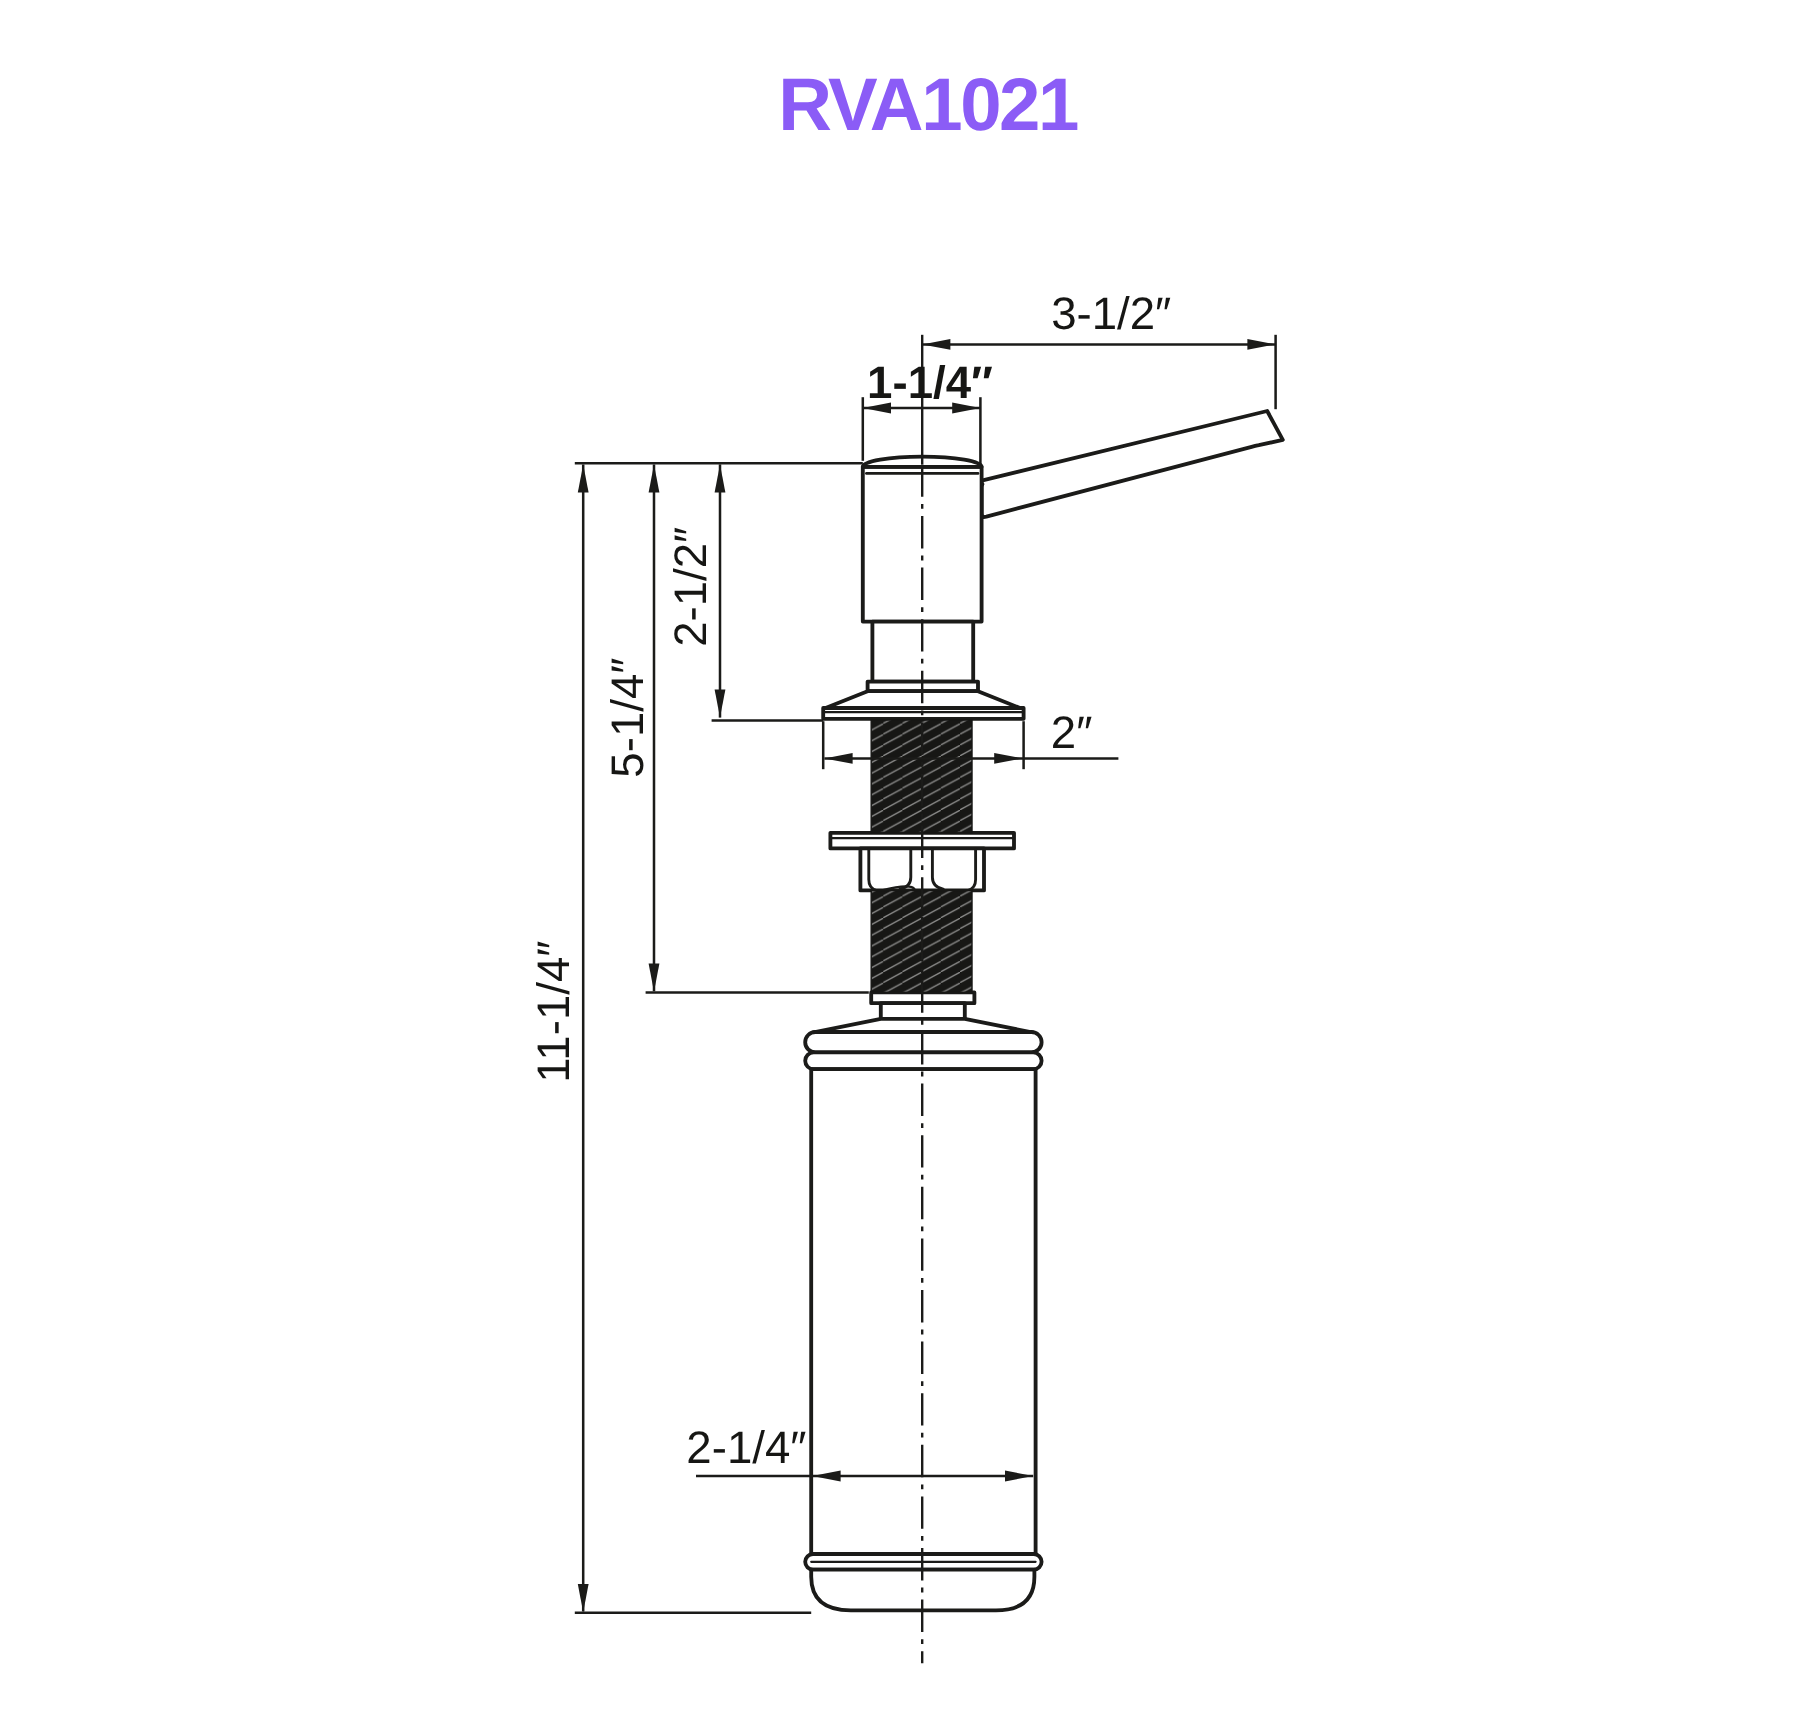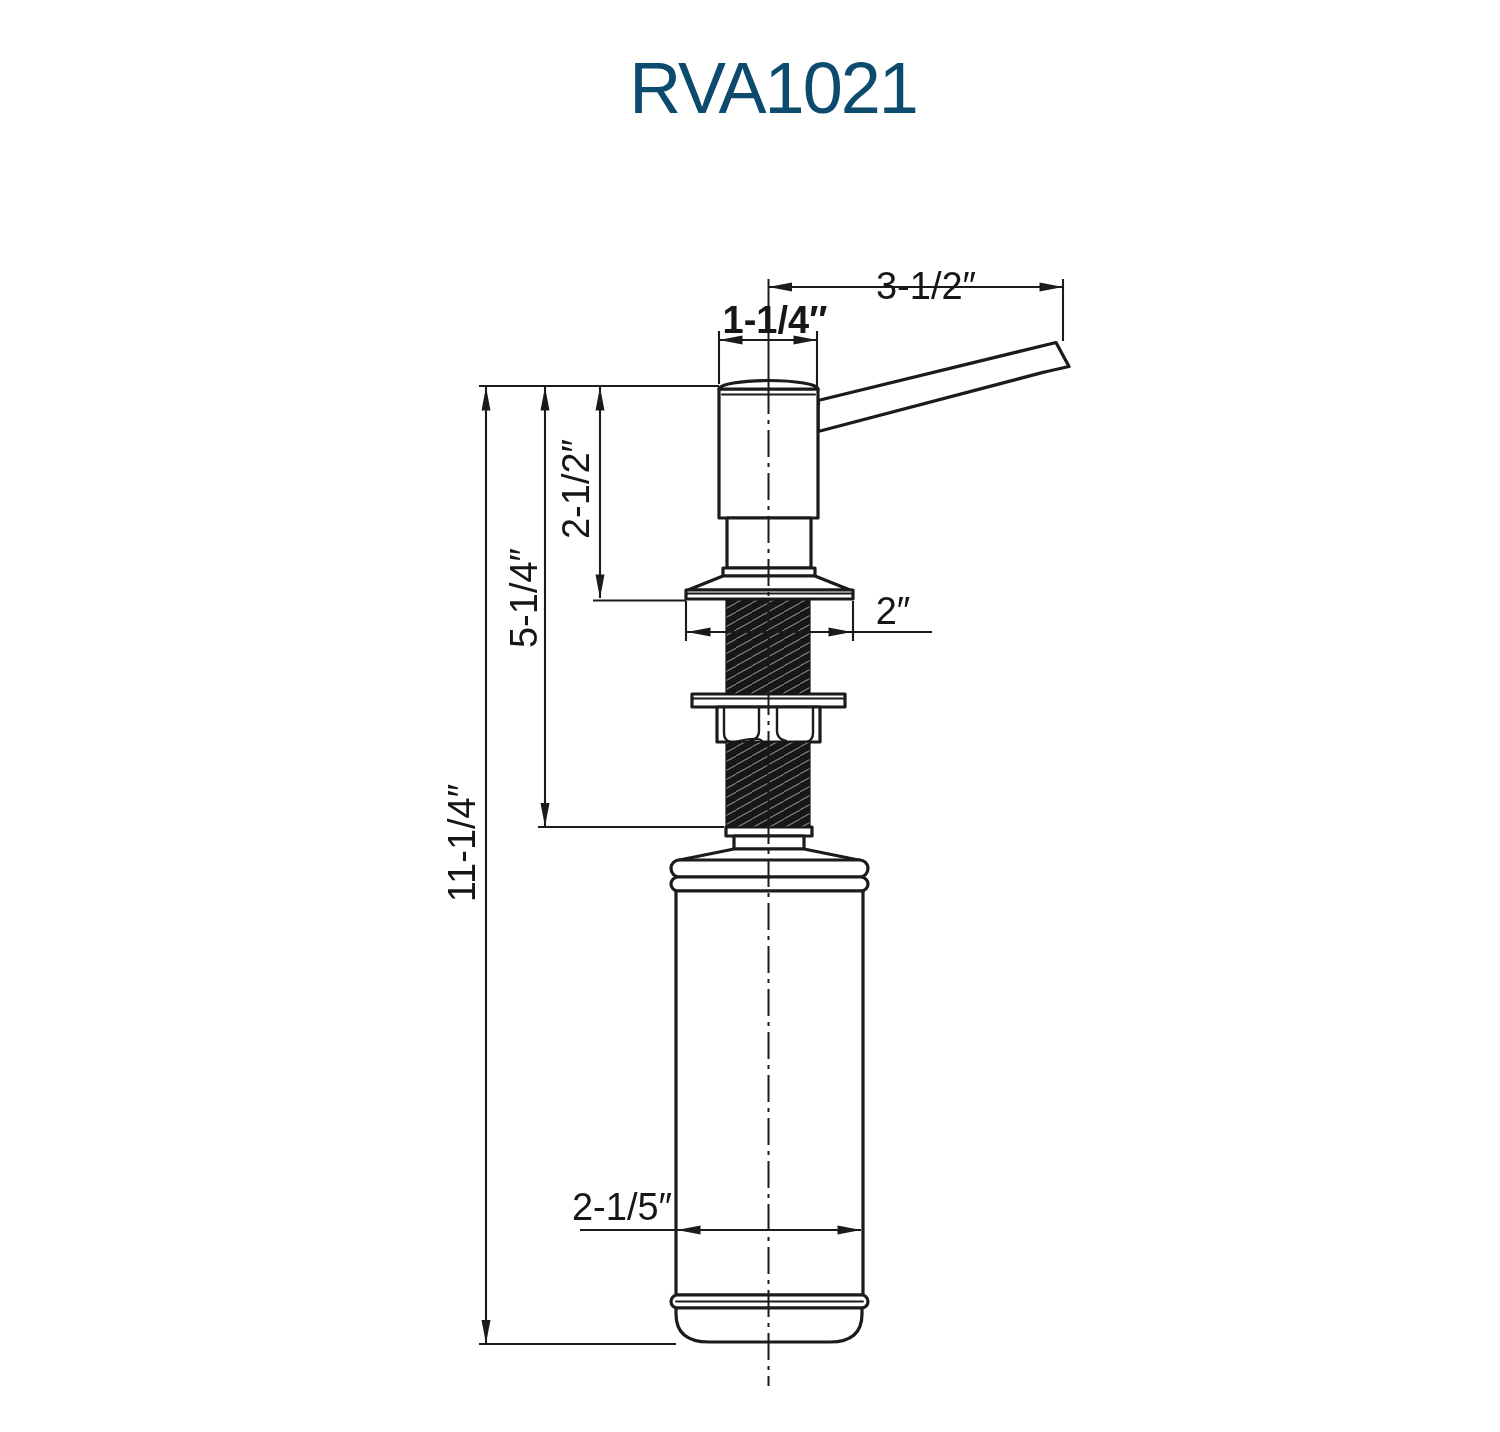--- a/index.html
+++ b/index.html
@@ -15,23 +15,23 @@
     position:absolute;
     color:#161614;
     font-size:38px;
     line-height:1;
     white-space:nowrap;
     transform:translate(-50%,-50%);
   }
   .lbl.vert{transform:translate(-50%,-50%) rotate(-90deg);}
   .title{
     position:absolute;
-    color:#0c4a6e;
-    font-size:72px;
-    font-weight:400;
+    color:#8b5cf6;
+    font-size:62px;
+    font-weight:700;
     letter-spacing:-2px;
     line-height:1;
     white-space:nowrap;
     transform:translate(-50%,-50%);
   }
 </style>
 </head>
 <body>
 
 <div id="stage">
@@ -149,27 +149,27 @@
       <polygon points="687,632 710.5,627.5 710.5,636.5"></polygon>
       <polygon points="852,632 828.5,627.5 828.5,636.5"></polygon>
 
       <polygon points="677,1230 700.5,1225.5 700.5,1234.5"></polygon>
       <polygon points="861,1230 837.5,1225.5 837.5,1234.5"></polygon>
     </g>
   </svg>
 
   <div class="title" style="left:773px;top:88px;">RVA1021</div>
 
-  <div class="lbl" style="left:926px;top:262px;margin-top:24px;">3-1/2″</div>
+  <div class="lbl" style="left:926px;top:262px;">3-1/2″</div>
 
   <div class="lbl" style="left:775px;top:320px;font-weight:bold;">1-1/4″</div>
 
   <div class="lbl vert" style="left:576px;top:489px;">2-1/2″</div>
 
   <div class="lbl vert" style="left:524px;top:598px;">5-1/4″</div>
 
   <div class="lbl vert" style="left:462px;top:843px;">11-1/4″</div>
 
   <div class="lbl" style="left:893px;top:611px;">2″</div>
 
-  <div class="lbl" style="left:622px;top:1207px;">2-1/5″</div>
+  <div class="lbl" style="left:622px;top:1207px;">2-1/4″</div>
 
 </div>
 
 </body></html>

